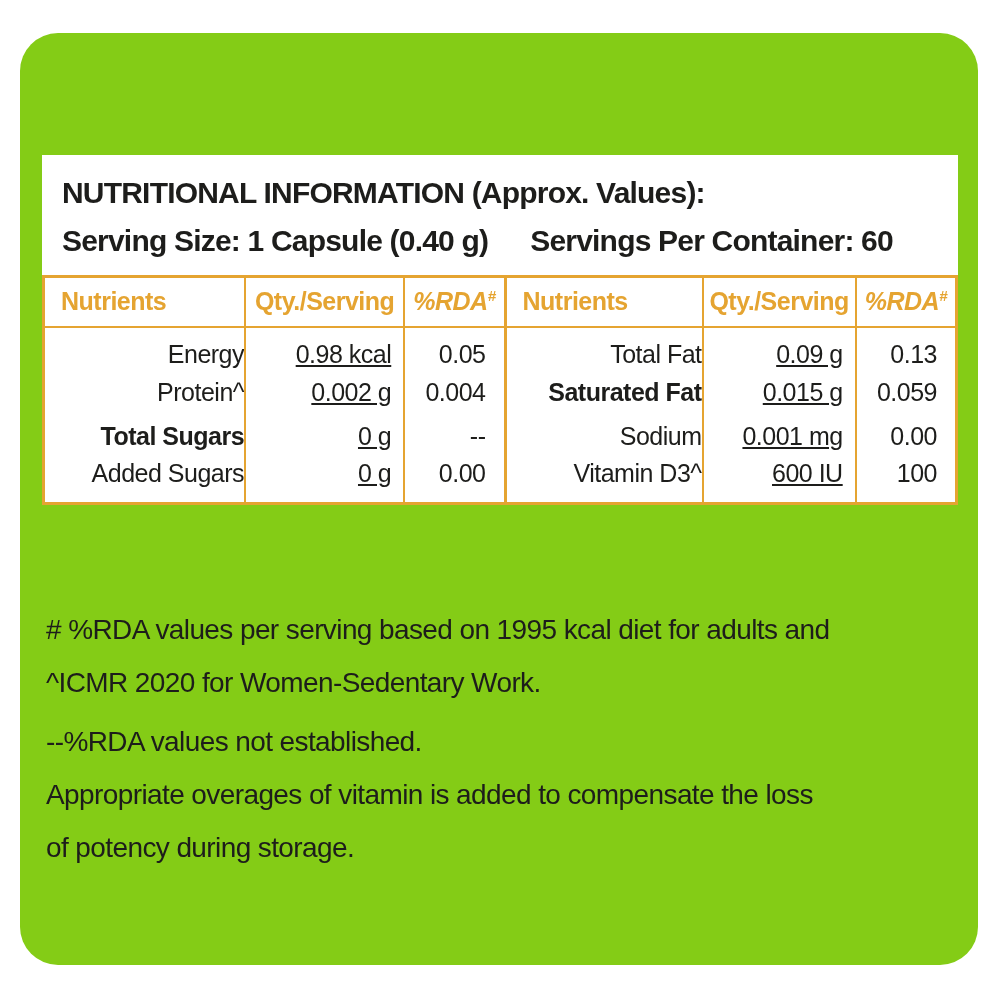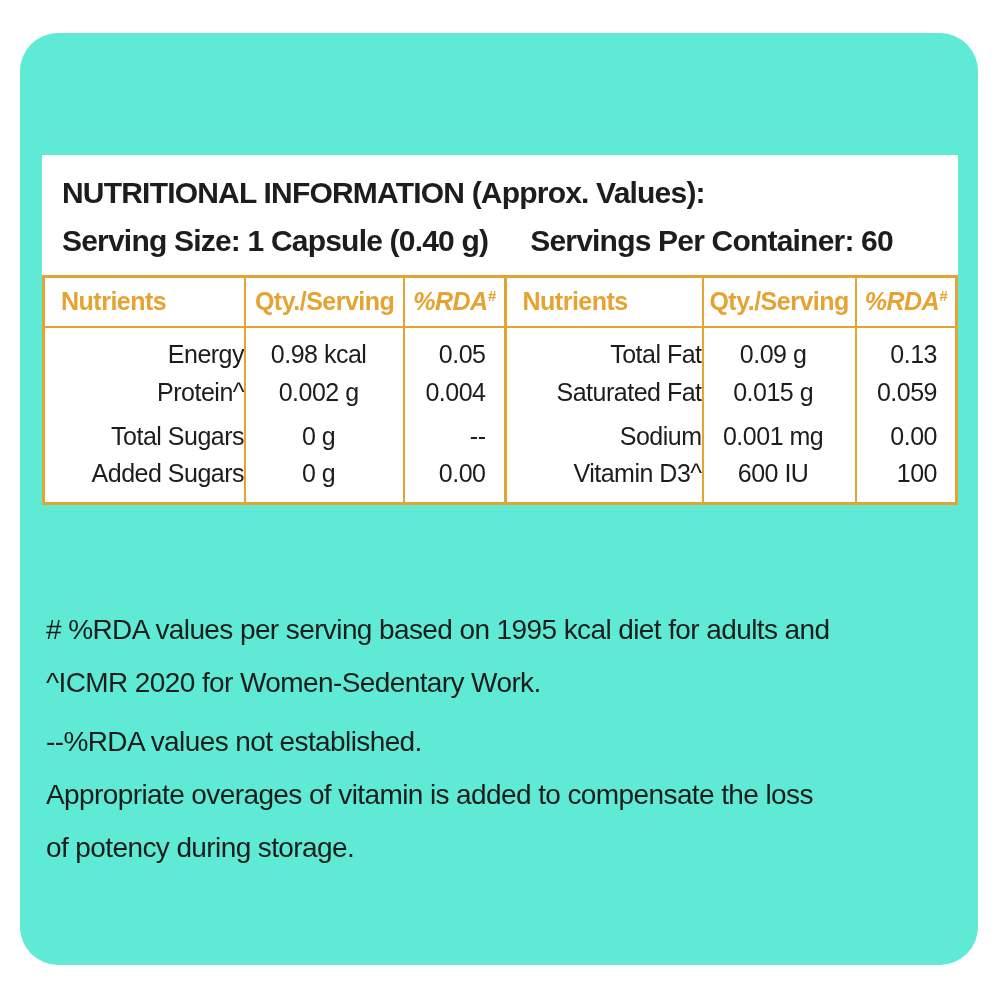--- a/index.html
+++ b/index.html
@@ -6,21 +6,21 @@
   html, body {
     width: 1000px; height: 1000px;
     background: #ffffff;
     font-family: "Liberation Sans", sans-serif;
     color: #1d1d1b;
   }
   .card {
     position: absolute;
     left: 20px; top: 33px;
     width: 958px; height: 932px;
-    background: #5eead4;
+    background: #84cc16;
     border-radius: 38px;
   }
   .panel {
     position: absolute;
     left: 22px; top: 122px;      
     width: 916px;
     background: #ffffff;
   }
   .title-block {
     padding: 20px 18px 16px 20px;
@@ -64,23 +64,23 @@
     font-weight: bold;
   }
   .ntable td { height: 44px; font-weight: normal; }
   .ntable tbody tr:first-child td { padding-top: 10px; }
   .ntable tbody tr:last-child td { padding-bottom: 14px; }
   .h-nutrient { text-align: left; padding-left: 16px; margin-top: 28px; }
   .h-qty { text-align: center; }
   .h-rda { text-align: center; font-style: italic; }
   .h-rda sup { font-size: 15px; }
   .c-nutrient { text-align: right; padding-left: 16px; }
-  .c-nutrient.indent1 { padding-left: 32px; }
+  .c-nutrient.indent1 { padding-left: 32px; font-weight: bold; }
   .c-nutrient.indent2 { padding-left: 34px; }
-  .c-qty { text-align: center; padding-right: 12px; }
+  .c-qty { text-align: right; padding-right: 12px; text-decoration: underline; }
   .c-rda { text-align: right; padding-right: 18px; }
   .mid { border-left-width: 3px !important; }
 
   .footnotes {
     position: absolute;
     left: 26px; top: 570px;      
     width: 912px;
     font-size: 28px;
     letter-spacing: -0.6px;
     line-height: 53px;

